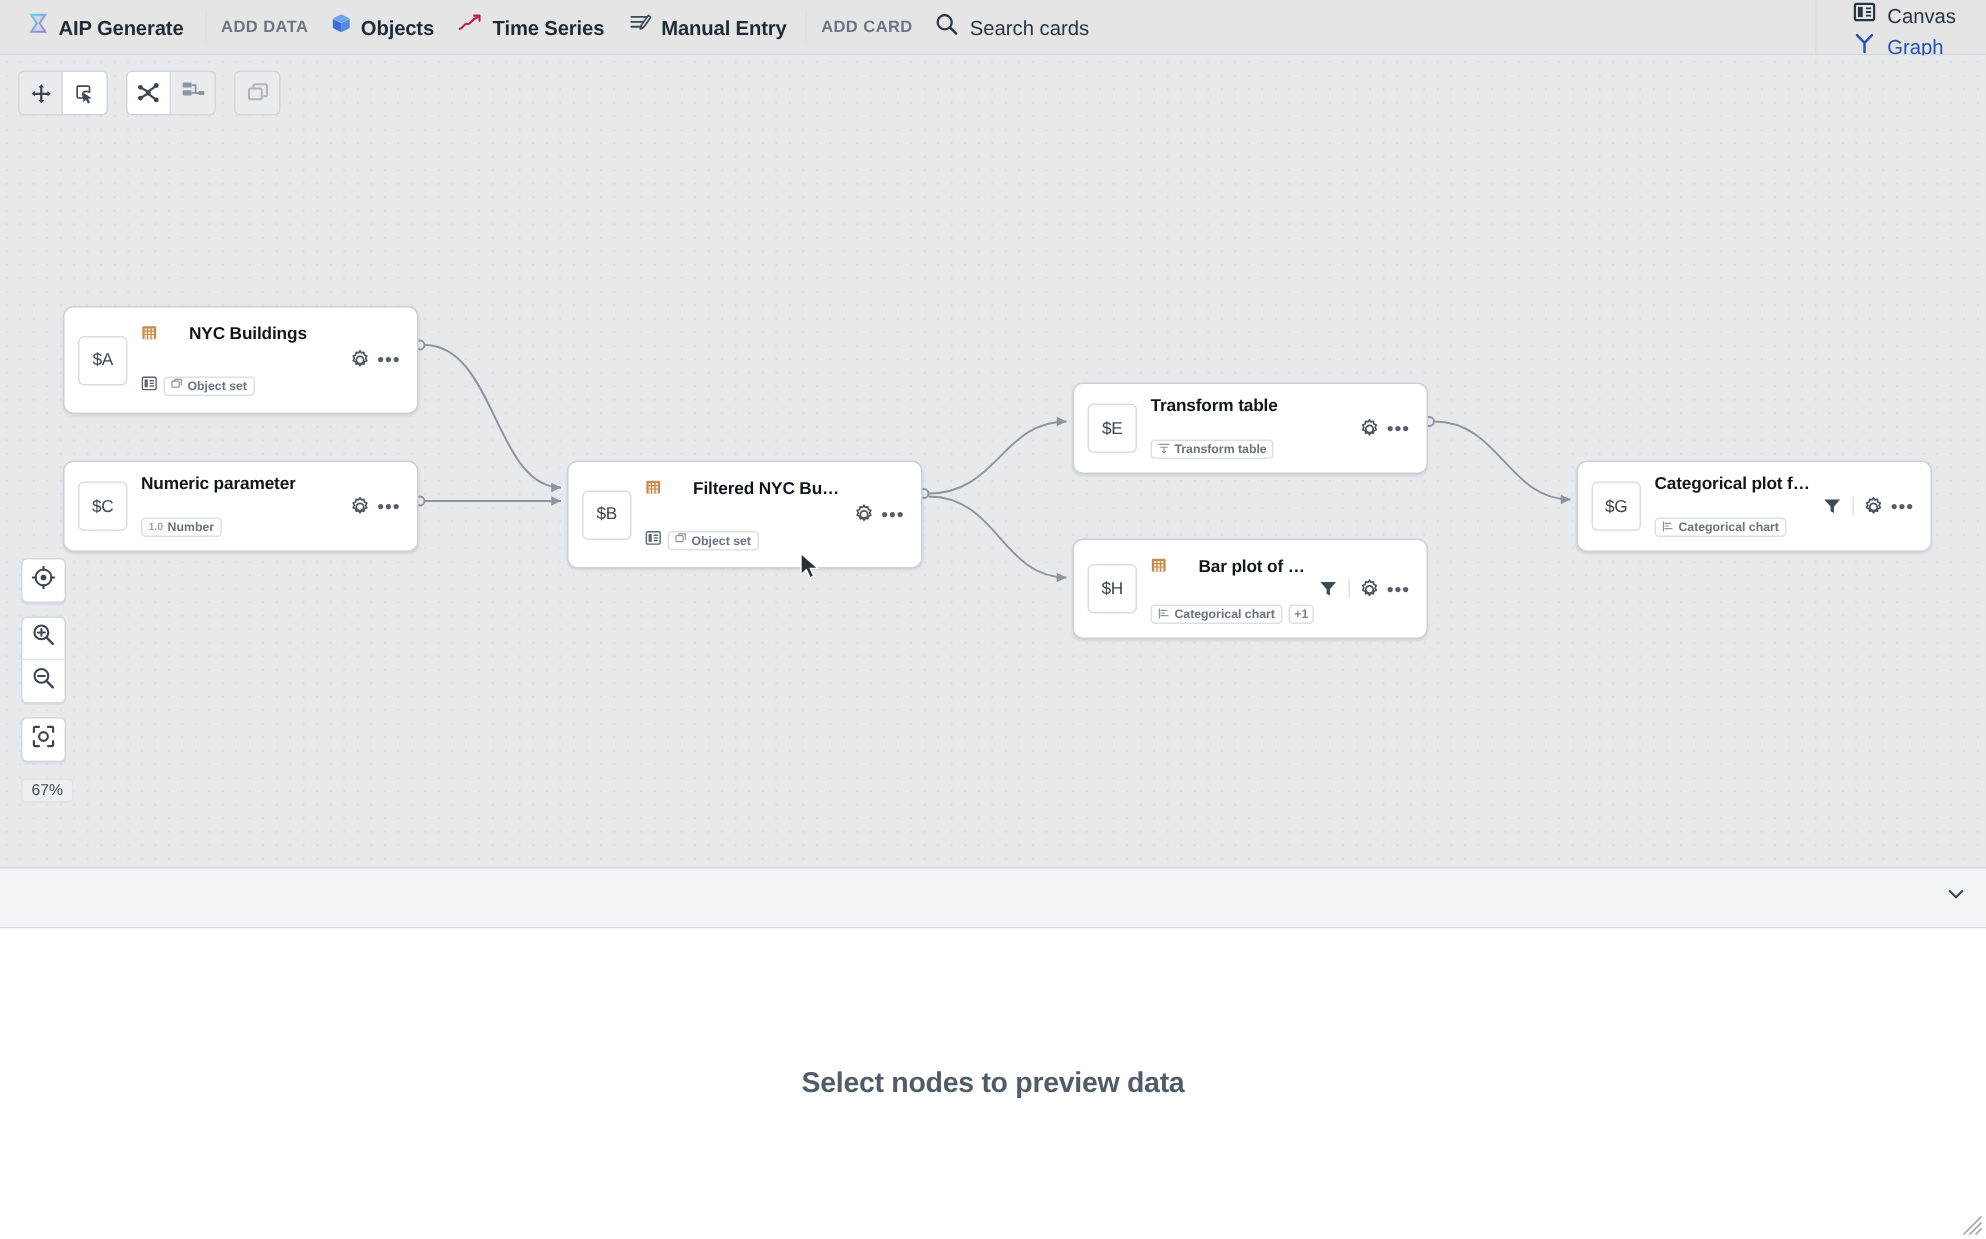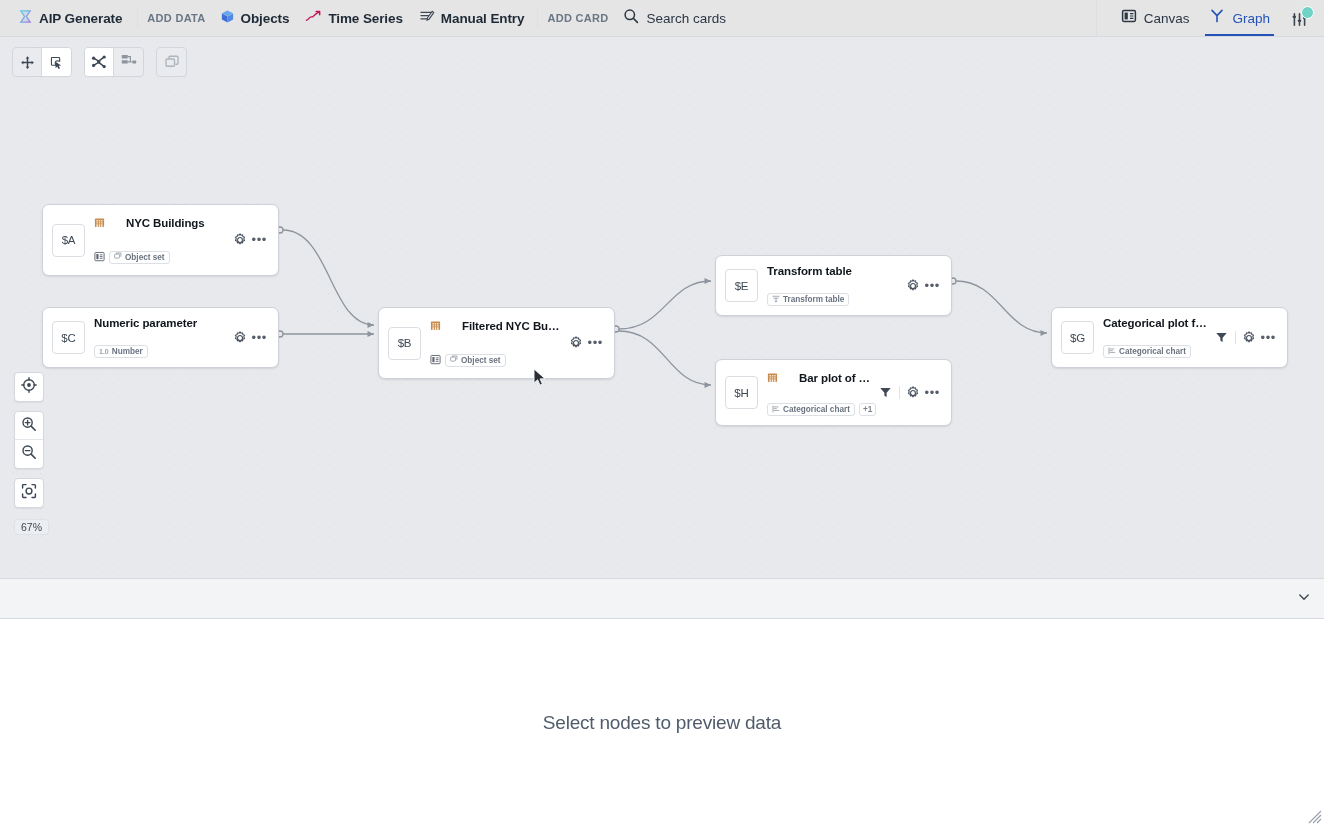--- a/index.html
+++ b/index.html
@@ -13,24 +13,25 @@
   
   .header {
     position: absolute; top: 0; left: 0;
     width: 1324px; height: 37px;
     background: #e5e5e5;
     border-bottom: 1px solid #d6dae0;
     display: flex; align-items: center;
   }
   .hdr-left { display: flex; align-items: center; height: 100%; padding-left: 8px; flex: 1; }
   .hdr-right {
-    display: flex; align-items: flex-end; height: 100%;
+    display: flex; align-items: flex-start; height: 100%;
     padding-right: 10px; padding-left: 14px;
     border-left: 1px solid #dcdfe4;
     align-self: stretch;
+    flex-direction: column;
   }
   .hdr-item {
     display: flex; align-items: center; gap: 6px;
     padding: 0 10px; height: 100%;
     cursor: pointer; white-space: nowrap;
   }
   .hdr-label { font-size: 13.5px; color: #1f2a37; font-weight: 600; letter-spacing: -0.1px; }
   .hdr-label-sm { font-size: 11px; color: #6b7684; font-weight: 700; letter-spacing: 0.3px; }
   .hdr-sep { width: 1px; height: 20px; background: #dcdfe4; margin: 0 5px; }
   .hdr-search-ph { font-size: 13.5px; color: #2b3644; font-weight: 500; }
@@ -175,21 +176,21 @@
     padding-right: 8px;
   }
   .panel-collapse { width: 24px; height: 24px; display: flex; align-items: center; justify-content: center; cursor: pointer; }
   .panel-body {
     position: absolute; top: 619px; left: 0;
     width: 1324px; height: 207px;
     background: #ffffff;
     display: flex; align-items: center; justify-content: center;
   }
   .panel-msg {
-    font-size: 19px; color: #515c6b; font-weight: 400;
+    font-size: 19px; color: #515c6b; font-weight: 700;
     letter-spacing: -0.2px;
     transform: translateY(-10px);
     margin-top: 20px;
   }
   .resize-grip { position: absolute; right: 2px; bottom: 2px; width: 14px; height: 14px; cursor: nwse-resize; }
 
   
   .cursor { position: absolute; left: 533px; top: 331px; z-index: 40; pointer-events: none; }
 </style>
 </head>

